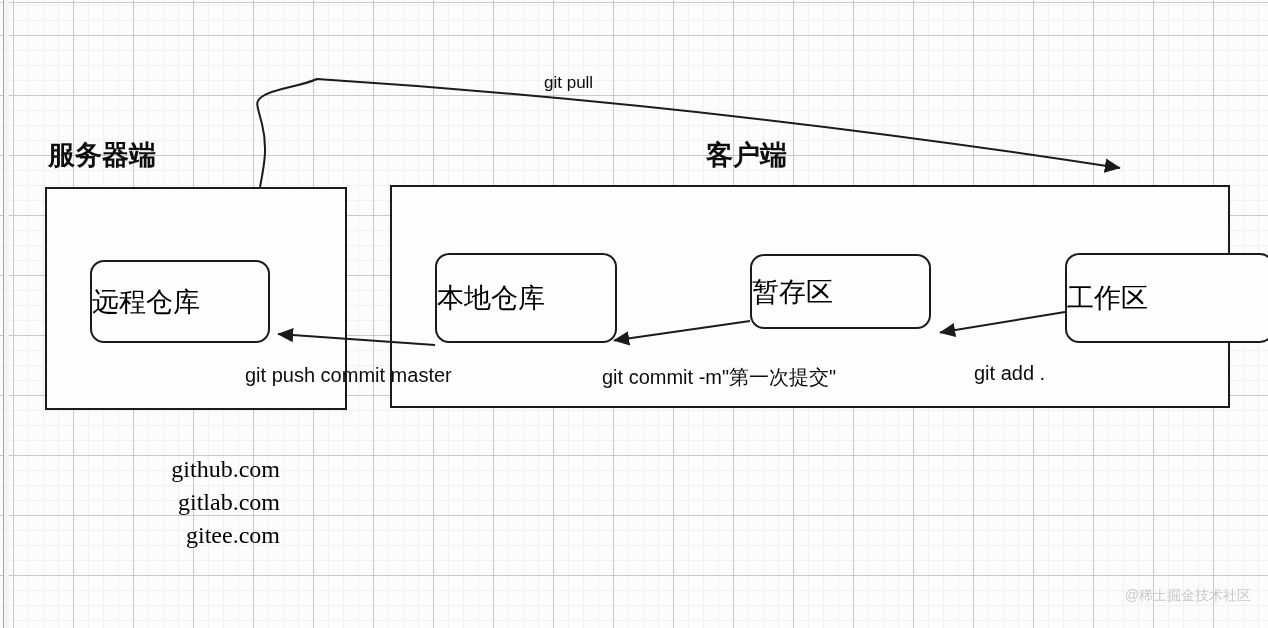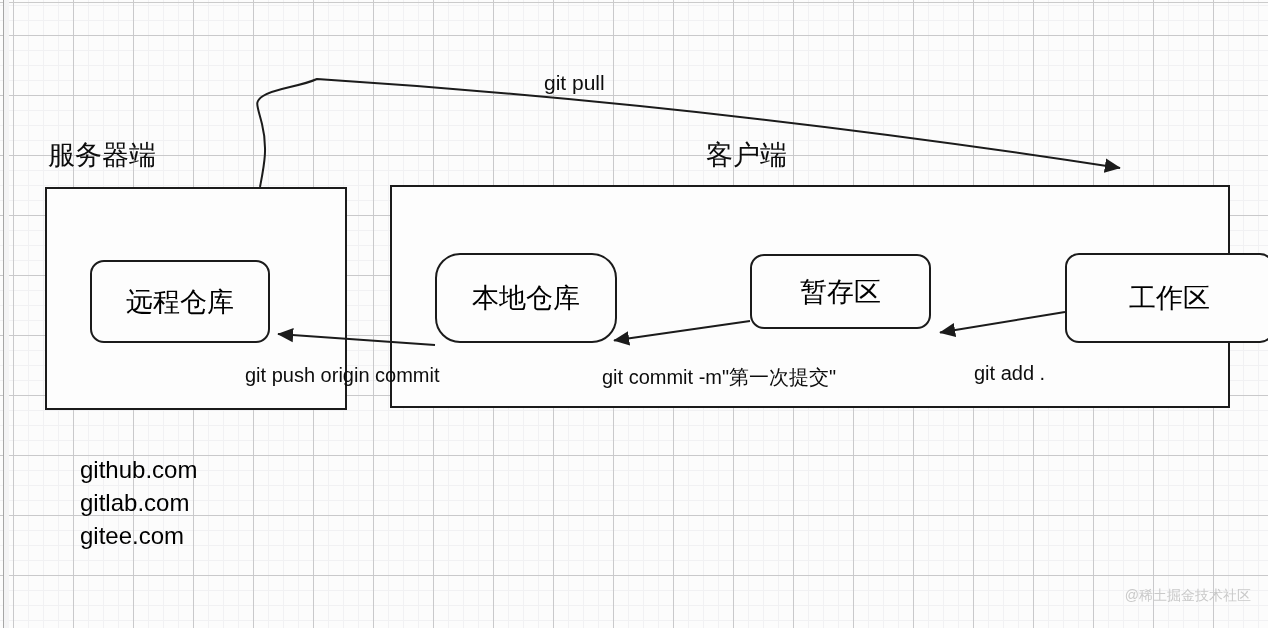--- a/index.html
+++ b/index.html
@@ -32,72 +32,74 @@
     position: absolute; left: 4px; top: 0; width: 5px; height: 100%;
     background: #f4f4f5;
   }
 
   .section-label {
     position: absolute;
     font-size: 27px;
     color: #0d0d0d;
     line-height: 30px;
     white-space: nowrap;
+    font-weight: bold;
   }
   .server-label { left: 48px; top: 140px; }
   .client-label { left: 706px; top: 140px; }
 
   .big-box {
     position: absolute;
     border: 2px solid #1b1b1b;
     background: #fdfdfd;
   }
   .server-box { left: 45px;  top: 187px; width: 302px; height: 223px; }
   .client-box { left: 390px; top: 185px; width: 840px; height: 223px; }
 
   .node {
     position: absolute;
     border: 2px solid #1b1b1b;
     border-radius: 14px;
     background: #fdfdfd;
     display: flex;
     align-items: center;
-    justify-content: center;
+    justify-content: flex-start;
   }
   .node span {
     font-size: 27px;
     color: #000;
     white-space: nowrap;
   }
   .node-remote  { left: 90px;   top: 260px; width: 180px; height: 83px; }
-  .node-local   { left: 435px;  top: 253px; width: 182px; height: 90px; border-radius: 25px; }
+  .node-local   { left: 435px;  top: 253px; width: 182px; height: 90px; }
   .node-staging { left: 750px;  top: 254px; width: 181px; height: 75px; }
   .node-working { left: 1065px; top: 253px; width: 209px; height: 90px; }
 
   .arrows-svg {
     position: absolute; left: 0; top: 0; width: 1268px; height: 628px;
     pointer-events: none;
   }
 
   .arrow-label {
     position: absolute;
     font-size: 20px;
     color: #0d0d0d;
     line-height: 25px;
     white-space: nowrap;
   }
-  .label-pull   { left: 544px; top: 70px;  font-size: 21px; }
+  .label-pull   { left: 544px; top: 70px;  font-size: 17px; }
   .label-push   { left: 245px; top: 363px; }
   .label-commit { left: 602px; top: 365px; }
   .label-add    { left: 974px; top: 361px; }
 
   .hosts-list {
     position: absolute;
     left: 80px; top: 453px; width: 200px;
-    text-align: left;
+    text-align: right;
+    font-family: Liberation Serif, serif;
   }
   .host-item {
     font-size: 24px;
     color: #000;
     line-height: 33px;
     white-space: nowrap;
   }
 
   .watermark {
     position: absolute;
@@ -142,21 +144,21 @@
       </marker>
     </defs>
     <path d="M 260,187 C 264,166 268,148 262,124 C 257,104 254,102 263,96
              C 275,88 299,87 317,79 Q 706,104 1120,168" fill="none" stroke="#1b1b1b" stroke-width="2" marker-end="url(#arrowhead)"></path>
     <path d="M 435,345 L 278,334" fill="none" stroke="#1b1b1b" stroke-width="2" marker-end="url(#arrowhead)"></path>
     <path d="M 750,321 L 614,340.5" fill="none" stroke="#1b1b1b" stroke-width="2" marker-end="url(#arrowhead)"></path>
     <path d="M 1065,312 L 940,332.5" fill="none" stroke="#1b1b1b" stroke-width="2" marker-end="url(#arrowhead)"></path>
   </svg>
 
   <div class="arrow-label label-pull">git pull</div>
-  <div class="arrow-label label-push">git push origin commit</div>
+  <div class="arrow-label label-push">git push commit master</div>
   <div class="arrow-label label-commit">git commit -m"第一次提交"</div>
   <div class="arrow-label label-add">git add .</div>
 
   <div class="hosts-list">
     <div class="host-item">github.com</div>
     <div class="host-item">gitlab.com</div>
     <div class="host-item">gitee.com</div>
   </div>
 
   <div class="watermark">@稀土掘金技术社区</div>

